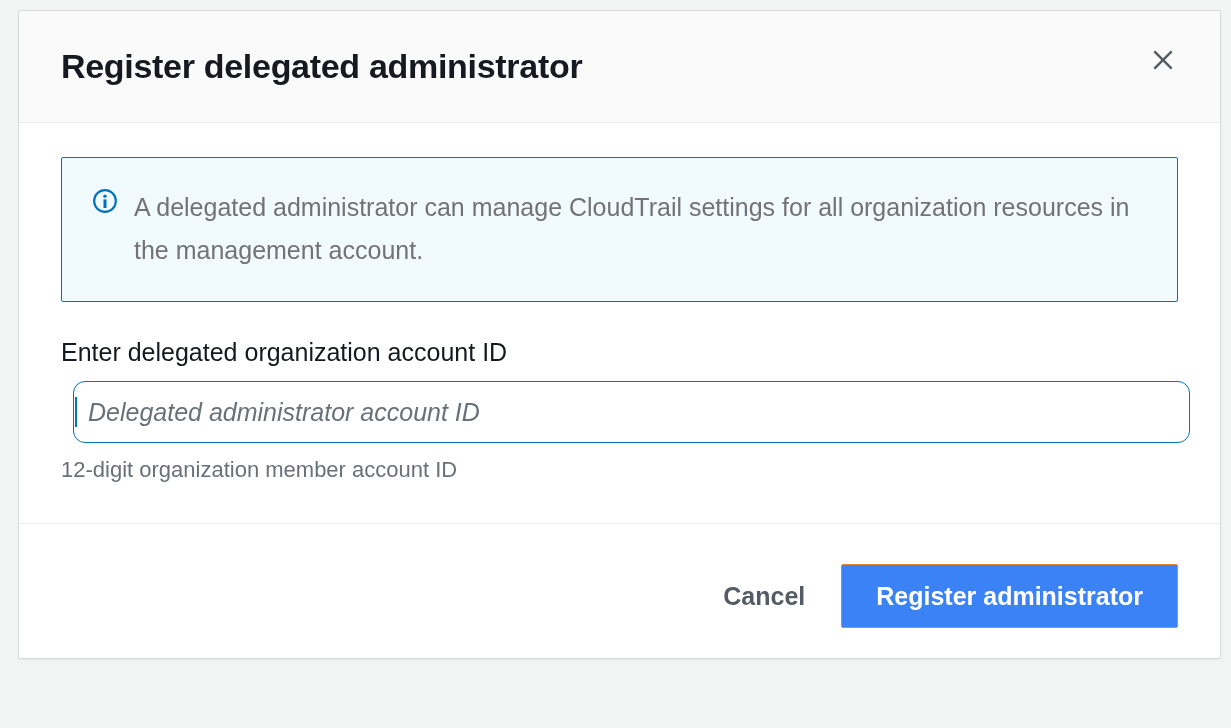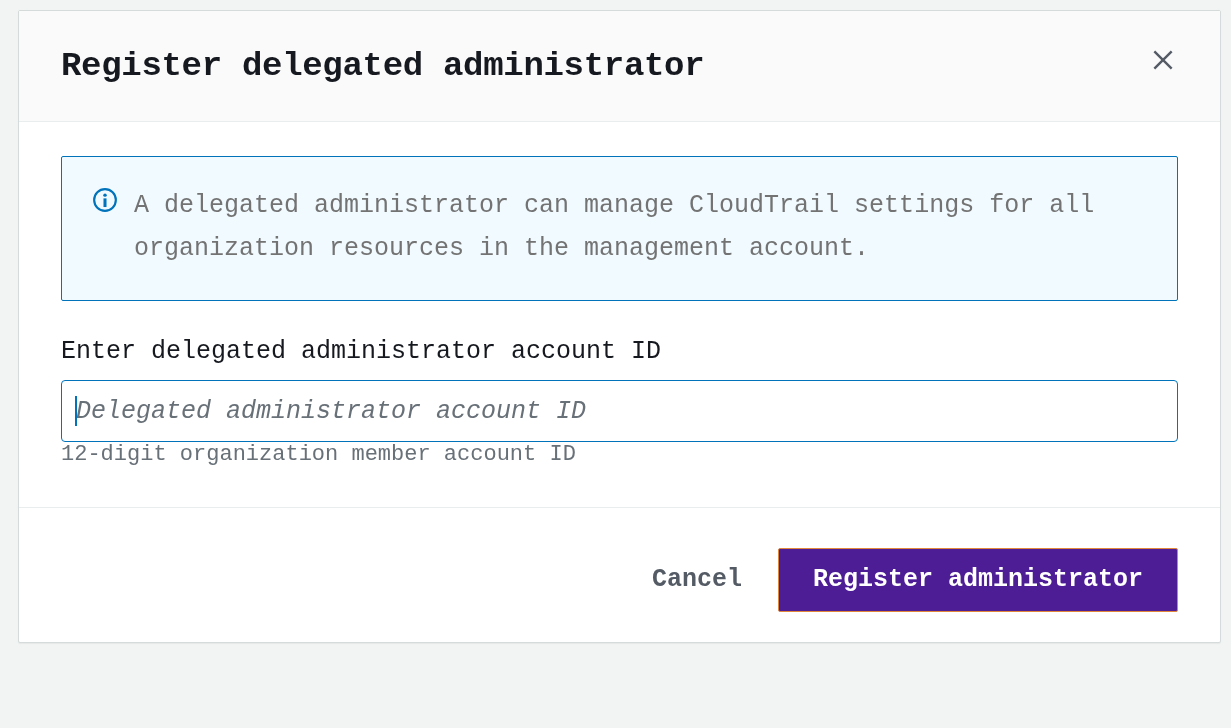--- a/index.html
+++ b/index.html
@@ -25,21 +25,20 @@
     }
     .modal {
       position: absolute;
       top: 10px;
       left: 18px;
       right: 10px;
       background: #ffffff;
       border: 1px solid #d5dbdb;
       box-shadow: 0 1px 1px rgba(0,0,0,0.05);
       border-radius: 2px;
-      font-family: Liberation Mono, monospace;
     }
     .modal-header {
       display: flex;
       align-items: flex-start;
       justify-content: space-between;
       padding: 36px 40px 36px 42px;
       border-bottom: 1px solid #eaeded;
       background: #fafafa;
     }
     .modal-title {
@@ -95,25 +94,26 @@
       color: #16191f;
       display: block;
       margin-bottom: 14px;
     }
     .text-input {
       width: 100%;
       height: 62px;
       padding: 28px 14px;
       font-size: 25px;
       border: 1px solid #0073bb;
-      border-radius: 4px;
+      border-radius: 12px;
       font-family: inherit;
       color: #16191f;
       outline: none;
       position: relative;
+      margin-left: 12px;
     }
     .text-input::placeholder {
       color: #687078;
       font-style: italic;
     }
     .input-wrap {
       position: relative;
     }
     .caret {
       position: absolute;
@@ -121,20 +121,21 @@
       top: 50%;
       transform: translateY(-50%);
       width: 2px;
       height: 30px;
       background: #0073bb;
       pointer-events: none;
     }
     .help-text {
       font-size: 22px;
       color: #687078;
+      margin-top: 14px;
     }
     .modal-footer {
       border-top: 1px solid #eaeded;
       padding: 40px 42px 30px 42px;
       display: flex;
       justify-content: flex-end;
       gap: 26px;
       align-items: center;
     }
     .btn {
@@ -146,21 +147,21 @@
       font-family: inherit;
       line-height: 1.2;
     }
     .btn-link {
       background: none;
       border: none;
       color: #545b64;
       padding: 14px 10px;
     }
     .btn-primary {
-      background: #4c1d95;
+      background: #3b82f6;
       border: 1px solid #e0873c;
       color: #ffffff;
       padding: 16px 34px;
     }
   </style>
 </head>
 <body>
 
 <div class="backdrop"></div>
 
@@ -185,21 +186,21 @@
         <svg viewBox="0 0 24 24">
           <circle cx="12" cy="12" r="10" fill="none" stroke="#0073bb" stroke-width="2"></circle>
           <circle cx="12" cy="7.5" r="1.6" fill="#0073bb"></circle>
           <rect x="10.6" y="10.5" width="2.8" height="8" fill="#0073bb"></rect>
         </svg>
       </span>
       <div class="info-text">A delegated administrator can manage CloudTrail settings for all organization resources in the management account.</div>
     </div>
 
     <div class="form-group">
-      <label class="form-label">Enter delegated administrator account ID</label>
+      <label class="form-label">Enter delegated organization account ID</label>
       <div class="input-wrap">
         <input type="text" class="text-input" placeholder="Delegated administrator account ID" style="">
         <span class="caret"></span>
       </div>
       <div class="help-text">12-digit organization member account ID</div>
     </div>
 
   </div>
 
   <div class="modal-footer">

